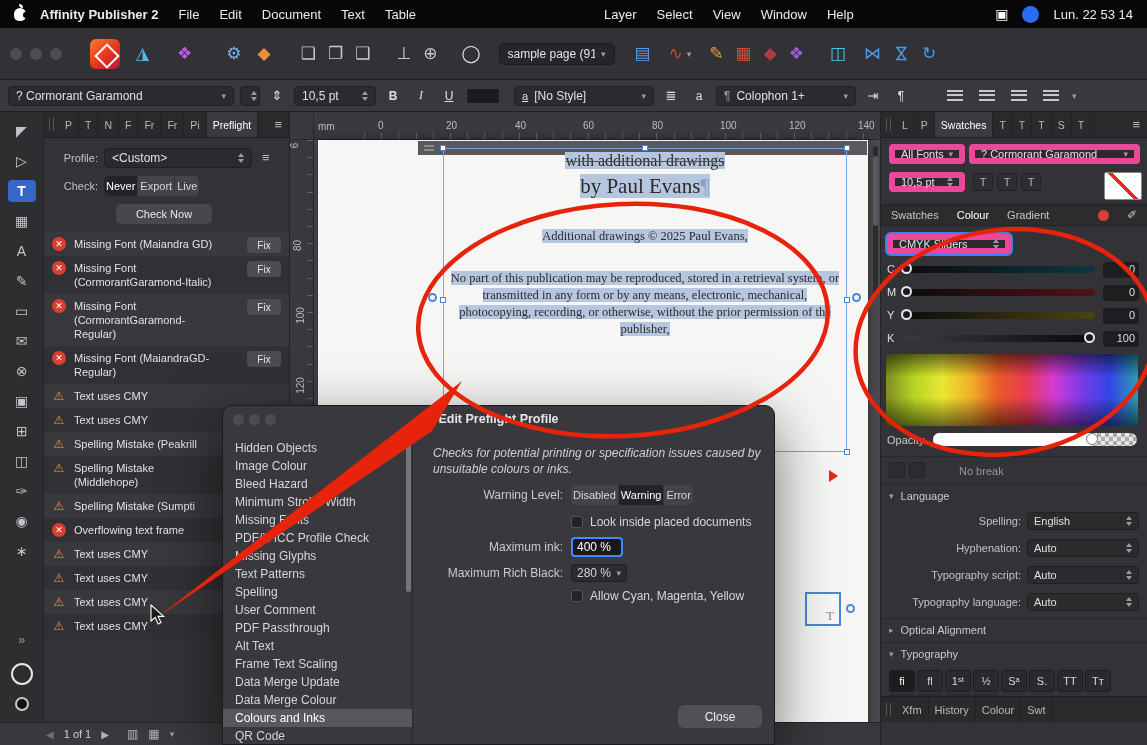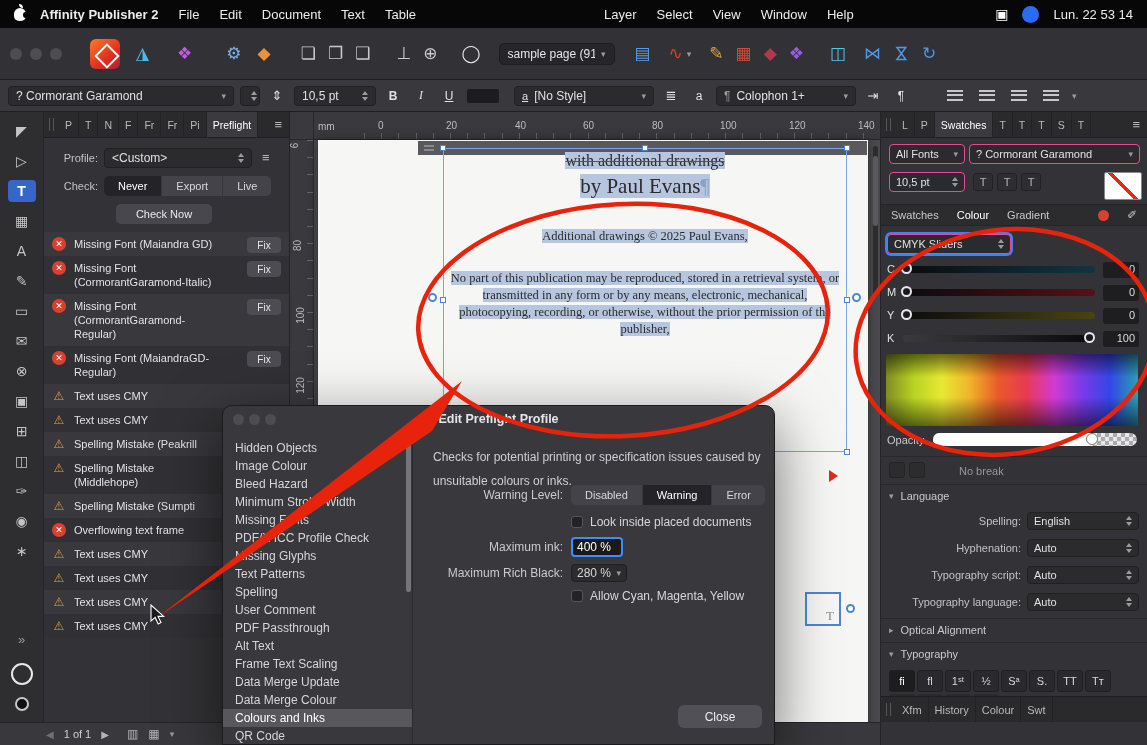--- a/index.html
+++ b/index.html
@@ -58,21 +58,21 @@
   .ts-stroke{width:14px;height:14px;border:2px solid #c8c8cc;border-radius:50%;background:#101012;margin-top:4px;flex:none;}
 
   
   .panel-tabbar{position:absolute;left:0;top:0;right:0;height:26px;background:#2a2a2d;
                 border-bottom:1px solid #1f1f22;display:flex;align-items:center;font-size:10.5px;color:#b8b8bc;overflow:hidden;}
   .ptab{padding:0 6px;height:100%;display:flex;align-items:center;border-right:1px solid #222226;flex:none;}
   .ptab.active{background:#3a3a3f;color:#fff;}
   .grip{width:5px;height:13px;margin:0 5px;border-left:1px solid #55555a;border-right:1px solid #55555a;flex:none;}
   .hamb{margin-left:auto;margin-right:7px;color:#b8b8bc;font-size:13px;}
   .seg{display:flex;background:#434349;border-radius:5px;overflow:hidden;height:20px;}
-  .seg span{padding:0 14px;display:flex;align-items:center;font-size:11px;color:#d8d8dc;border-right:1px solid #38383c;}
+  .seg span{padding:0 2px;display:flex;align-items:center;font-size:11px;color:#d8d8dc;border-right:1px solid #38383c;}
   .seg span:last-child{border-right:none;}
   .seg .on{background:#242428;color:#fff;}
   .btn{background:#47474d;border:none;border-radius:5px;height:20px;display:flex;align-items:center;
        justify-content:center;font-size:11px;color:#e8e8ec;}
   .divider{position:absolute;left:0;right:0;height:1px;background:#28282b;}
 
   
   #preflight{position:absolute;left:44px;top:112px;width:246px;height:633px;background:#333337;
              border-right:1px solid #242428;overflow:hidden;}
   .pf-label{position:absolute;font-size:11px;color:#c2c2c6;text-align:right;width:46px;}
@@ -117,21 +117,21 @@
   .para{font-size:12.5px;line-height:17px;width:396px;margin:0 auto;}
   .pilcrow{color:#87a3c8;background:#b7c6df;}
   .oflow{position:absolute;left:511px;top:330px;width:0;height:0;border-top:6px solid transparent;
          border-bottom:6px solid transparent;border-left:9px solid #e02a1a;}
   .t-letter{position:absolute;left:508px;top:468px;font-family:"Liberation Serif",serif;color:#8a8a8e;font-size:13px;}
   .cv-scroll{position:absolute;right:2px;top:34px;width:5px;height:150px;background:#2c2c2f;border-radius:3px;}
   .cv-thumb{position:absolute;left:0;top:10px;width:5px;height:70px;background:#5a5a5e;border-radius:3px;}
 
   
   #rightpanel{position:absolute;left:880px;top:112px;width:267px;height:633px;background:#333337;border-left:1px solid #242428;overflow:hidden;}
-  .rp-field{position:absolute;background:#2b2b2e;border:1px solid #ec4899;border-radius:4px;height:20px;
+  .rp-field{position:absolute;background:#2b2b2e;border:6px solid #ec4899;border-radius:4px;height:20px;
             display:flex;align-items:center;padding:0 6px;font-size:11px;color:#e0e0e4;gap:4px;}
   .blue-ring{box-shadow:0 0 0 2px #3b82f7;}
   .mini-btn{position:absolute;width:20px;height:18px;background:#2e2e32;border:1px solid #222226;border-radius:3px;
             color:#b4b4b8;font-size:11px;display:flex;align-items:center;justify-content:center;}
   .colorwell{position:absolute;left:223px;top:60px;width:38px;height:28px;border:1px solid #8a8a8e;border-radius:2px;
              background:linear-gradient(45deg,#fff 46%,#e02a1a 46%,#e02a1a 54%,#fff 54%);}
   .swbar{position:absolute;left:0;top:92px;right:0;height:22px;background:#2c2c2f;border-top:1px solid #242428;
          border-bottom:1px solid #242428;display:flex;align-items:center;font-size:11px;color:#c8c8cc;gap:18px;padding:0 10px;}
   .swbar .active{color:#fff;}
   .reddot{width:11px;height:11px;border-radius:50%;background:#d8402f;margin-left:auto;}
@@ -178,21 +178,21 @@
   #dialog{position:absolute;left:222px;top:405px;width:553px;height:340px;background:#39393d;
           border:1px solid #1c1c1f;border-radius:10px 10px 0 0;box-shadow:0 18px 60px rgba(0,0,0,.55);
           z-index:50;font-size:12px;color:#d6d6da;}
   .dlg-dot{position:absolute;top:8px;width:11px;height:11px;border-radius:50%;background:#4c4c51;}
   .dlg-title{position:absolute;top:6px;left:0;right:0;text-align:center;font-weight:bold;font-size:12.5px;color:#e6e6ea;}
   .dlg-list{position:absolute;left:0;top:27px;width:190px;bottom:0;overflow:hidden;border-right:1px solid #2a2a2e;padding-top:6px;}
   .dlg-item{height:18px;line-height:18px;padding-left:12px;white-space:nowrap;}
   .dlg-item.sel{background:#57575c;color:#fff;}
   .dlg-scroll{position:absolute;left:183px;top:36px;width:5px;height:150px;background:#8a8a8e;border-radius:3px;opacity:.75;}
   .dlg-content{position:absolute;left:190px;top:27px;right:0;bottom:0;}
-  .desc{position:absolute;left:20px;top:12px;width:332px;line-height:24px;color:#cfcfd3;}
+  .desc{position:absolute;left:20px;top:12px;width:332px;line-height:16px;color:#cfcfd3;font-style:italic;}
   .drow{position:absolute;display:flex;align-items:center;}
   .dlabel{width:130px;text-align:right;margin-right:8px;color:#c9c9cd;flex:none;}
   .chk{width:12px;height:12px;background:#232326;border:1px solid #55555a;border-radius:3px;margin-right:7px;flex:none;}
   .ink-input{width:52px;height:20px;background:#19191c;border:2px solid #3f8cff;border-radius:4px;color:#fff;
              font-size:12px;padding:0 4px;font-family:"Liberation Sans",sans-serif;}
   .rich-field{width:56px;height:18px;background:#2c2c2f;border:1px solid #1f1f22;border-radius:4px;display:flex;
               align-items:center;justify-content:space-between;padding:0 5px;}
   .close-btn{position:absolute;right:12px;top:272px;width:84px;height:23px;background:#505056;border:none;
              border-radius:6px;color:#ececf0;font-size:12px;}
 

